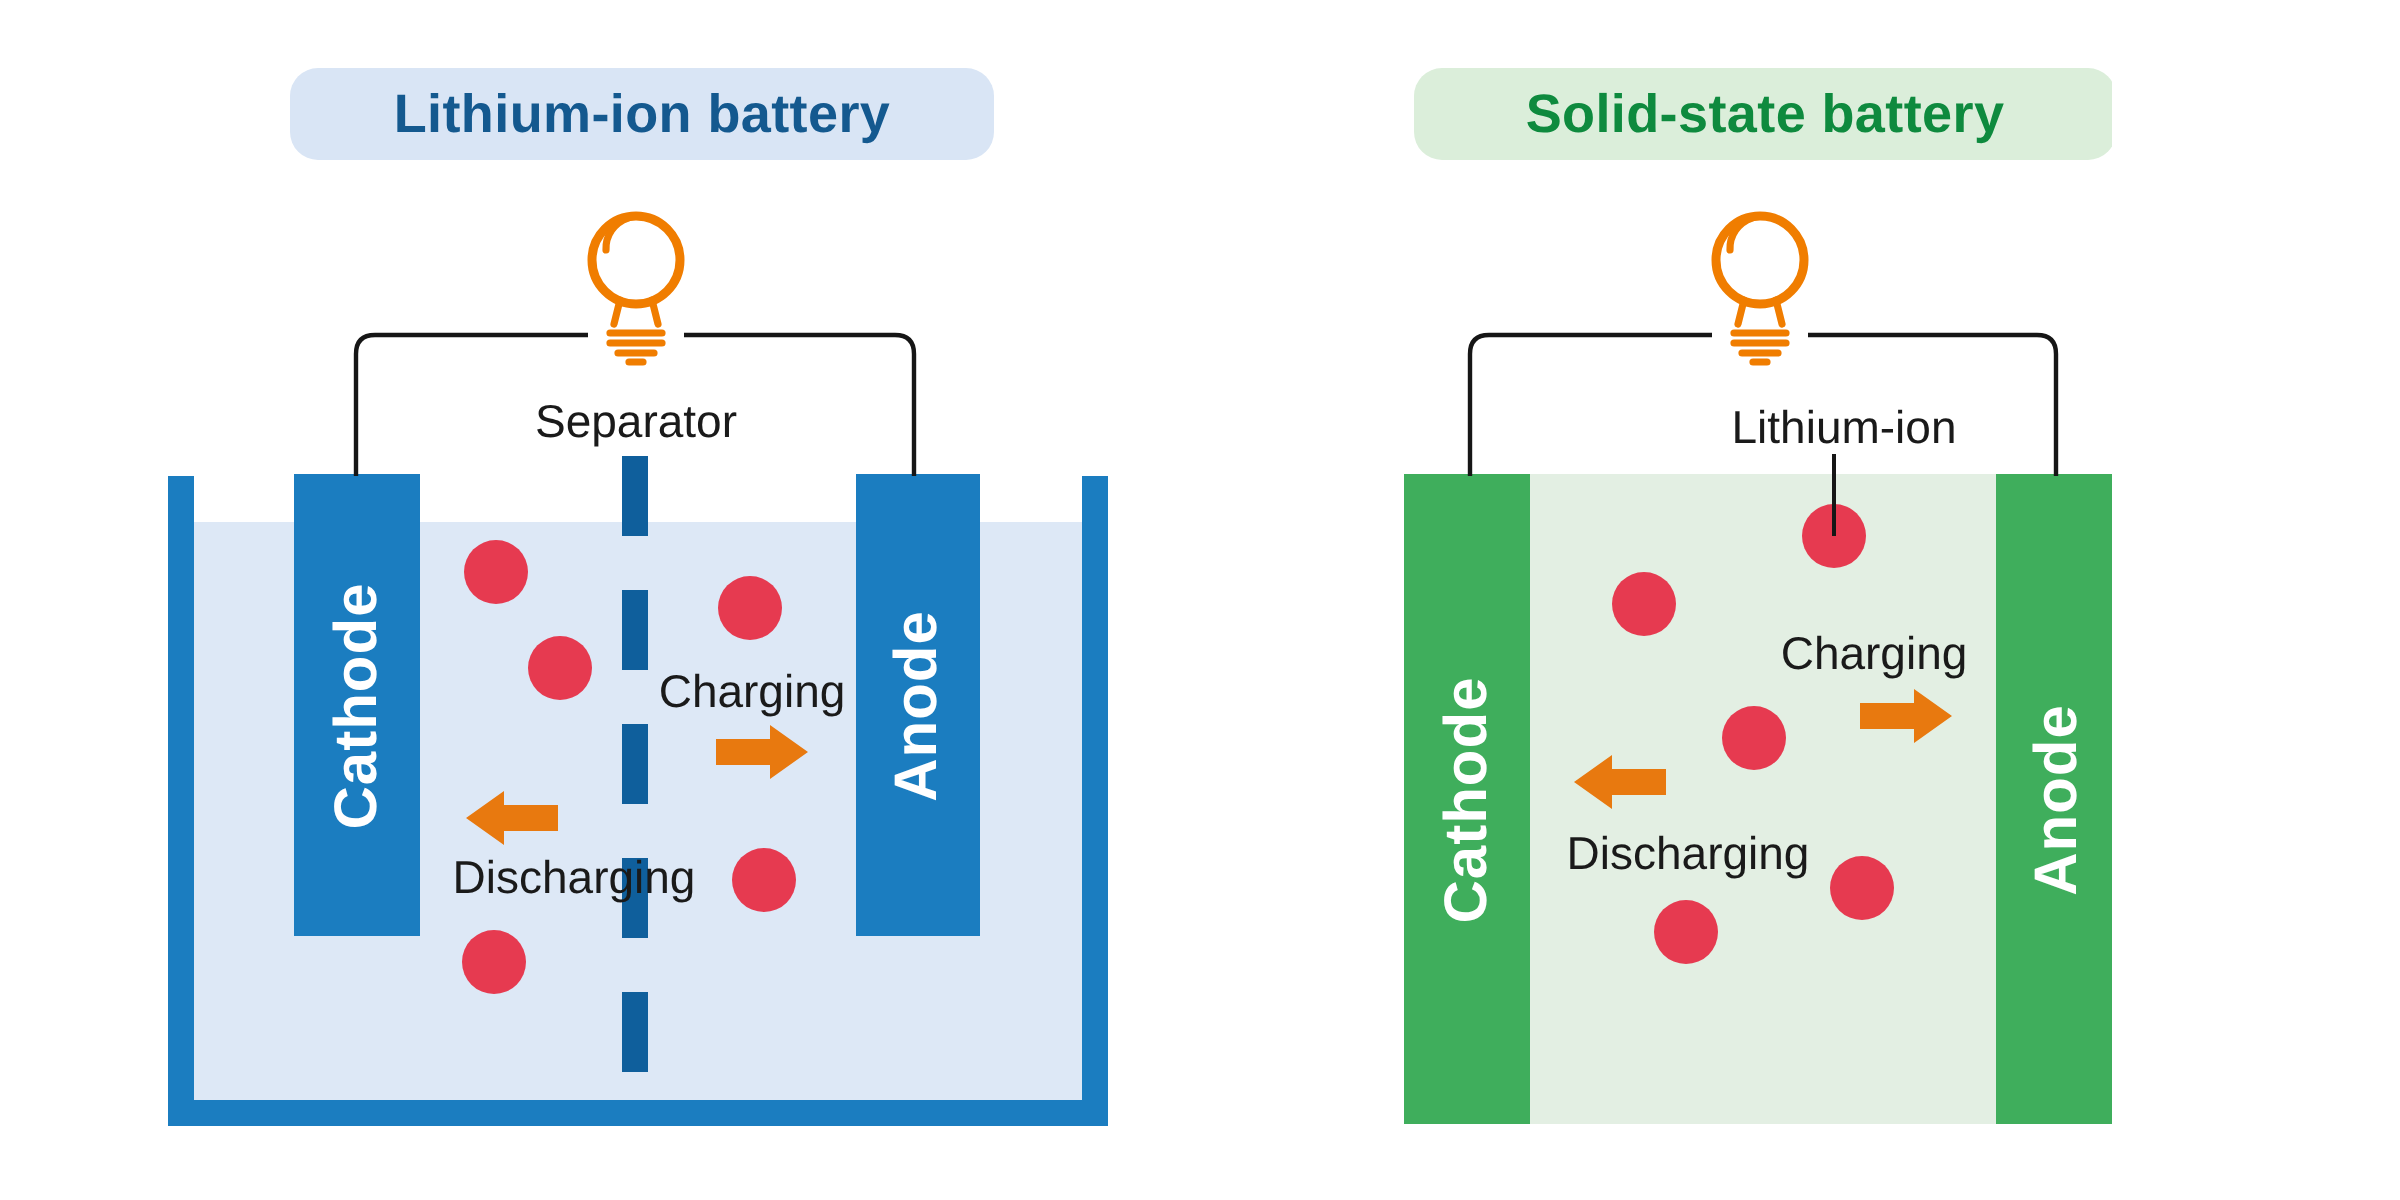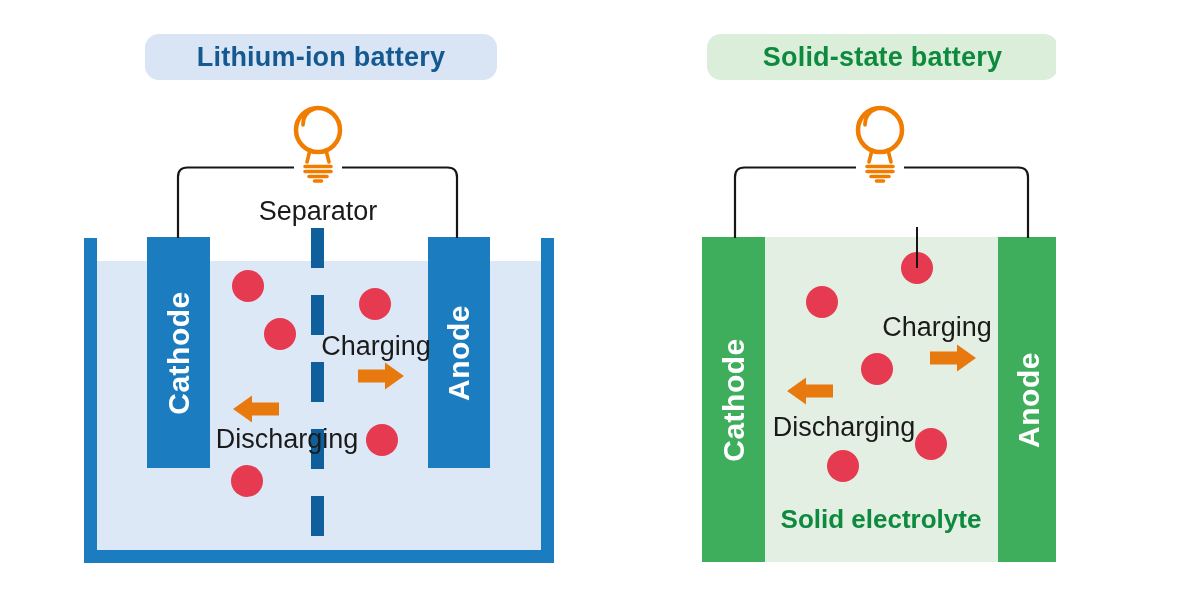--- a/index.html
+++ b/index.html
@@ -24,21 +24,21 @@
   .electrode {
     position:absolute; display:flex; align-items:center; justify-content:center;
   }
   .electrode span {
     transform:rotate(-90deg); white-space:nowrap; color:#fff;
     font-size:30px; font-weight:bold; letter-spacing:0.5px;
   }
 
   .label {
     position:absolute; transform:translate(-50%,-50%); white-space:nowrap;
-    font-size:27px; font-weight:500; color:var(--label-black,#1a1a1a);
+    font-size:23px; font-weight:500; color:var(--label-black,#1a1a1a);
   }
   .label-electrolyte {
     position:absolute; transform:translate(-50%,-50%); white-space:nowrap;
     font-size:26px; font-weight:bold; color:var(--green-text,#0e8a3e);
   }
 
   .ion {
     position:absolute; width:32px; height:32px; border-radius:50%;
     background:var(--ion-red,#e63a50);
   }
@@ -127,17 +127,17 @@
     <polygon class="arrow" points="404,376 385,362.5 385,369.5 358,369.5 358,382.5 385,382.5 385,389.5"></polygon>
     <polygon class="arrow" points="233,409 252,395.5 252,402.5 279,402.5 279,415.5 252,415.5 252,422.5"></polygon>
     <polygon class="arrow" points="976,358 957,344.5 957,351.5 930,351.5 930,364.5 957,364.5 957,371.5"></polygon>
     <polygon class="arrow" points="787,391 806,377.5 806,384.5 833,384.5 833,397.5 806,397.5 806,404.5"></polygon>
   </svg>
 
   <div class="label" style="left:318px; top:211px;">Separator</div>
   <div class="label" style="left:376px; top:346px;">Charging</div>
   <div class="label" style="left:287px; top:439px;">Discharging</div>
 
+  <div class="label" style="left:922px; top:214px;">Lithium-ion</div>
   <div class="label" style="left:937px; top:327px;">Charging</div>
   <div class="label" style="left:844px; top:427px;">Discharging</div>
-  <div class="label-electrolyte" style="left:881px; top:519px;">Solid electrolyte</div>
 
 </div>
 
 </body></html>

